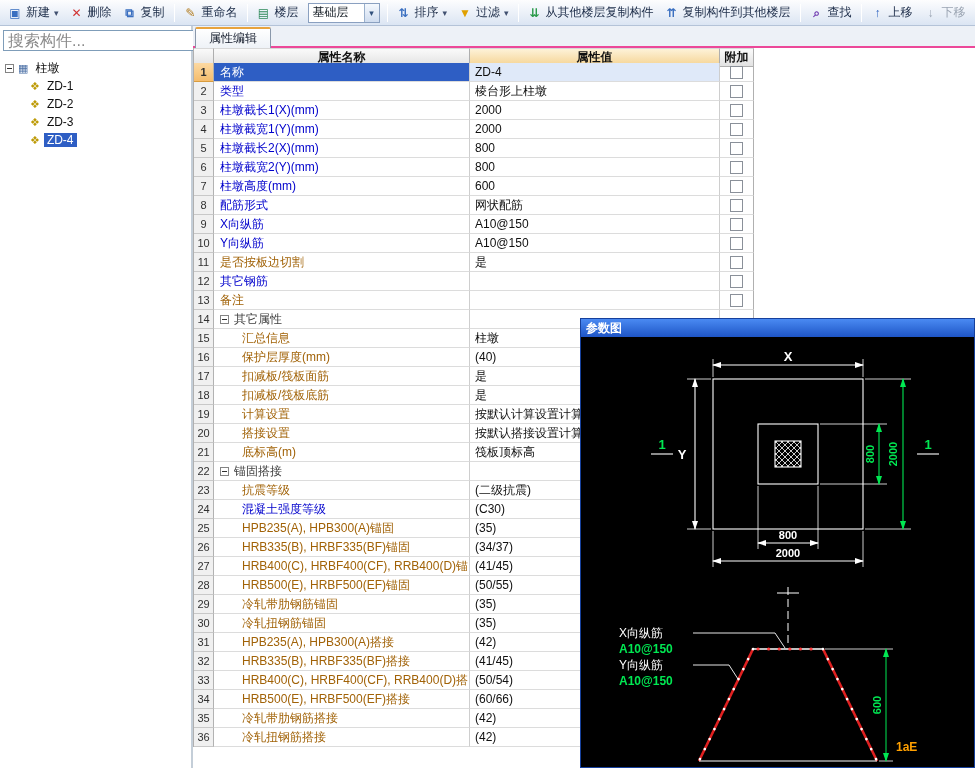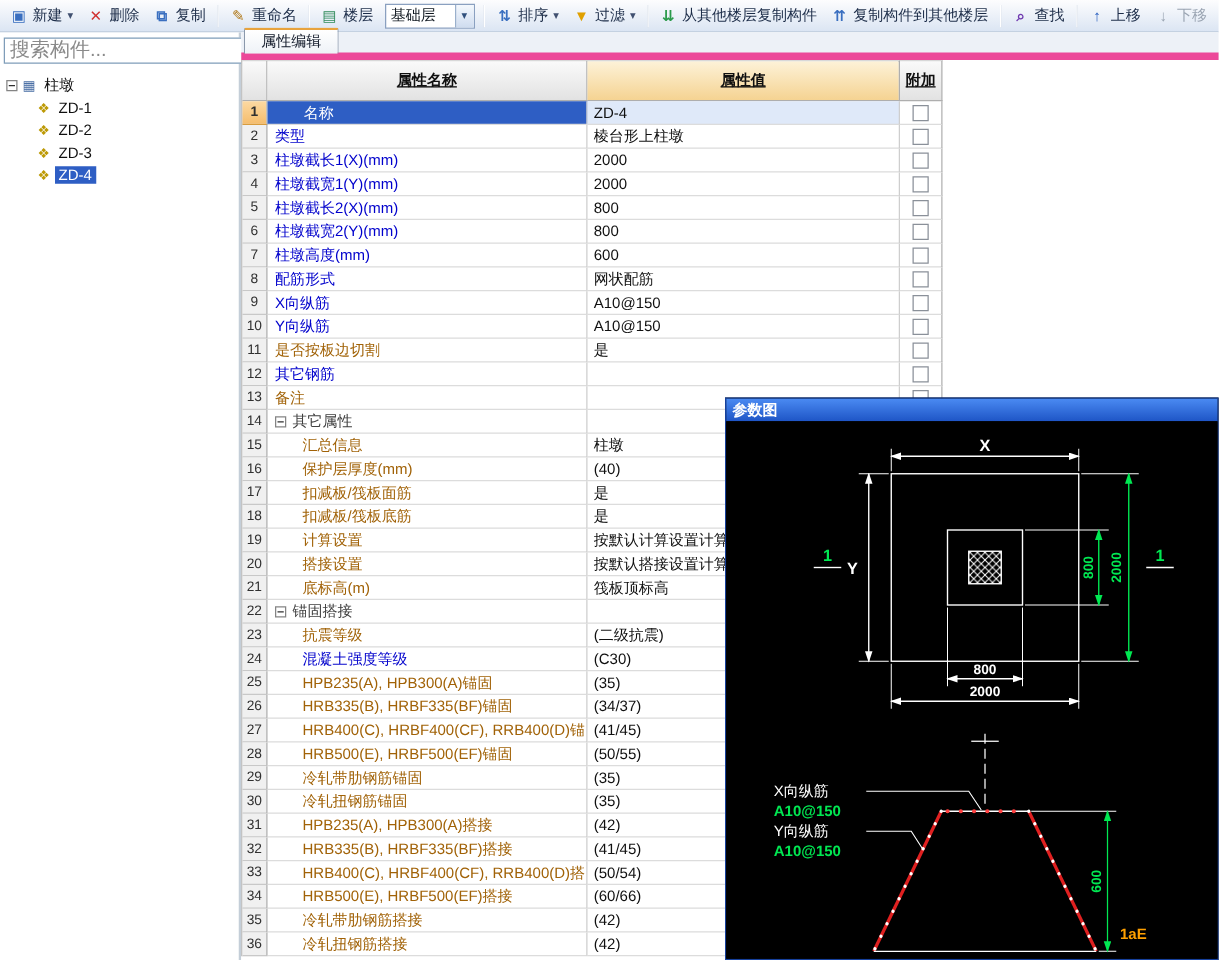--- a/index.html
+++ b/index.html
@@ -40,27 +40,27 @@
   .titem.child { padding-left:30px; }
   .tlabel { padding:0 3px; }
   .titem.sel .tlabel { background:#2e5ec4; color:#fff; }
   .ticon { color:#bd9a06; font-size:11px; }
   .ricon { color:#4a6fa5; font-size:11px; }
   .expander { width:9px; height:9px; border:1px solid #848484; background:#fff; position:relative; flex:0 0 9px; }
   .expander::after { content:""; position:absolute; left:1px; right:1px; top:3px; height:1px; background:#303030; }
 
   
   .main { flex:1; display:flex; flex-direction:column; background:#fff; }
-  .tabstrip { height:22px; background:#edf1f7; border-bottom:6px solid #ec4899; display:flex; align-items:flex-end; padding-left:2px; }
+  .tabstrip { height:22px; background:#edf1f7; border-bottom:2px solid #ec4899; display:flex; align-items:flex-start; padding-left:2px; }
   .tab { height:21px; padding:0 13px; display:flex; align-items:center; font-size:12px; color:#101828;
          background:linear-gradient(#ffffff,#eef2f7); border:1px solid #8a98ab; border-bottom:none;
          border-top:2px solid #e8a33d; border-radius:2px 2px 0 0; position:relative; top:1px; }
   .ptable { width:561px; border-left:1px solid #b0b0b0; }
   .thead, .trow { display:grid; grid-template-columns:20px 256px 250px 34px; }
-  .thead { height:33px;text-decoration:underline; }
+  .thead { height:15px; }
   .thead > div { display:flex; align-items:center; justify-content:center; font-weight:bold; color:#101010;
                  background:linear-gradient(#fafafa,#e2e2e2); border-right:1px solid #aeaeae; border-bottom:1px solid #aeaeae;
                  border-top:1px solid #d8d8d8; }
   .thead > .hval { background:linear-gradient(#fdf2d8,#f5d392); }
   .trow { height:19px; }
   .c-num { background:#f0f0f0; border-right:1px solid #b2b2b2; border-bottom:1px solid #c8c8c8;
            display:flex; align-items:center; justify-content:center; font-size:11px; color:#303030; }
   .c-name { display:flex; align-items:center; padding-left:6px; border-right:1px solid #cecece;
             border-bottom:1px solid #dcdcdc; overflow:hidden; white-space:nowrap; }
   .c-val { display:flex; align-items:center; padding-left:5px; border-right:1px solid #cecece;
@@ -68,21 +68,21 @@
   .c-att { display:flex; align-items:center; justify-content:center; border-right:1px solid #b0b0b0;
            border-bottom:1px solid #dcdcdc; }
   .cb { width:13px; height:13px; border:1px solid #8a9099; background:#fff; }
   .nm-text { color:#a16207; }
   .trow.lnk .nm-text { color:#0000cc; }
   .trow.grp .nm-text { color:#404040; }
   .trow.ind .c-name { padding-left:28px; }
   .gbox { width:9px; height:9px; border:1px solid #848484; background:#fff; margin-right:5px; position:relative; flex:0 0 9px; }
   .gbox::after { content:""; position:absolute; left:1px; right:1px; top:3px; height:1px; background:#303030; }
   .trow.sel .c-name { background:#2e5ec4; }
-  .trow.sel .nm-text { color:#fff;margin-left:23px; }
+  .trow.sel .nm-text { color:#fff; }
   .trow.sel .c-val { background:#dfe9f9; }
   .trow.sel .c-num { background:linear-gradient(#fcd9a2,#f5bd6d); border-bottom-color:#d89c3e; font-weight:bold; }
 
   
   .paramwin { position:absolute; left:580px; top:318px; width:395px; height:450px; border:1px solid #16409c;
               display:flex; flex-direction:column; z-index:10; background:#000; }
   .ptitle { height:18px; background:linear-gradient(#4a8af2,#1e55c6); color:#fff; font-weight:bold;
             font-size:12px; display:flex; align-items:center; padding-left:5px; }
   .pcanvas { flex:1; background:#000; overflow:hidden; }
   svg text { font-family:"Liberation Sans","DejaVu Sans",sans-serif; }

